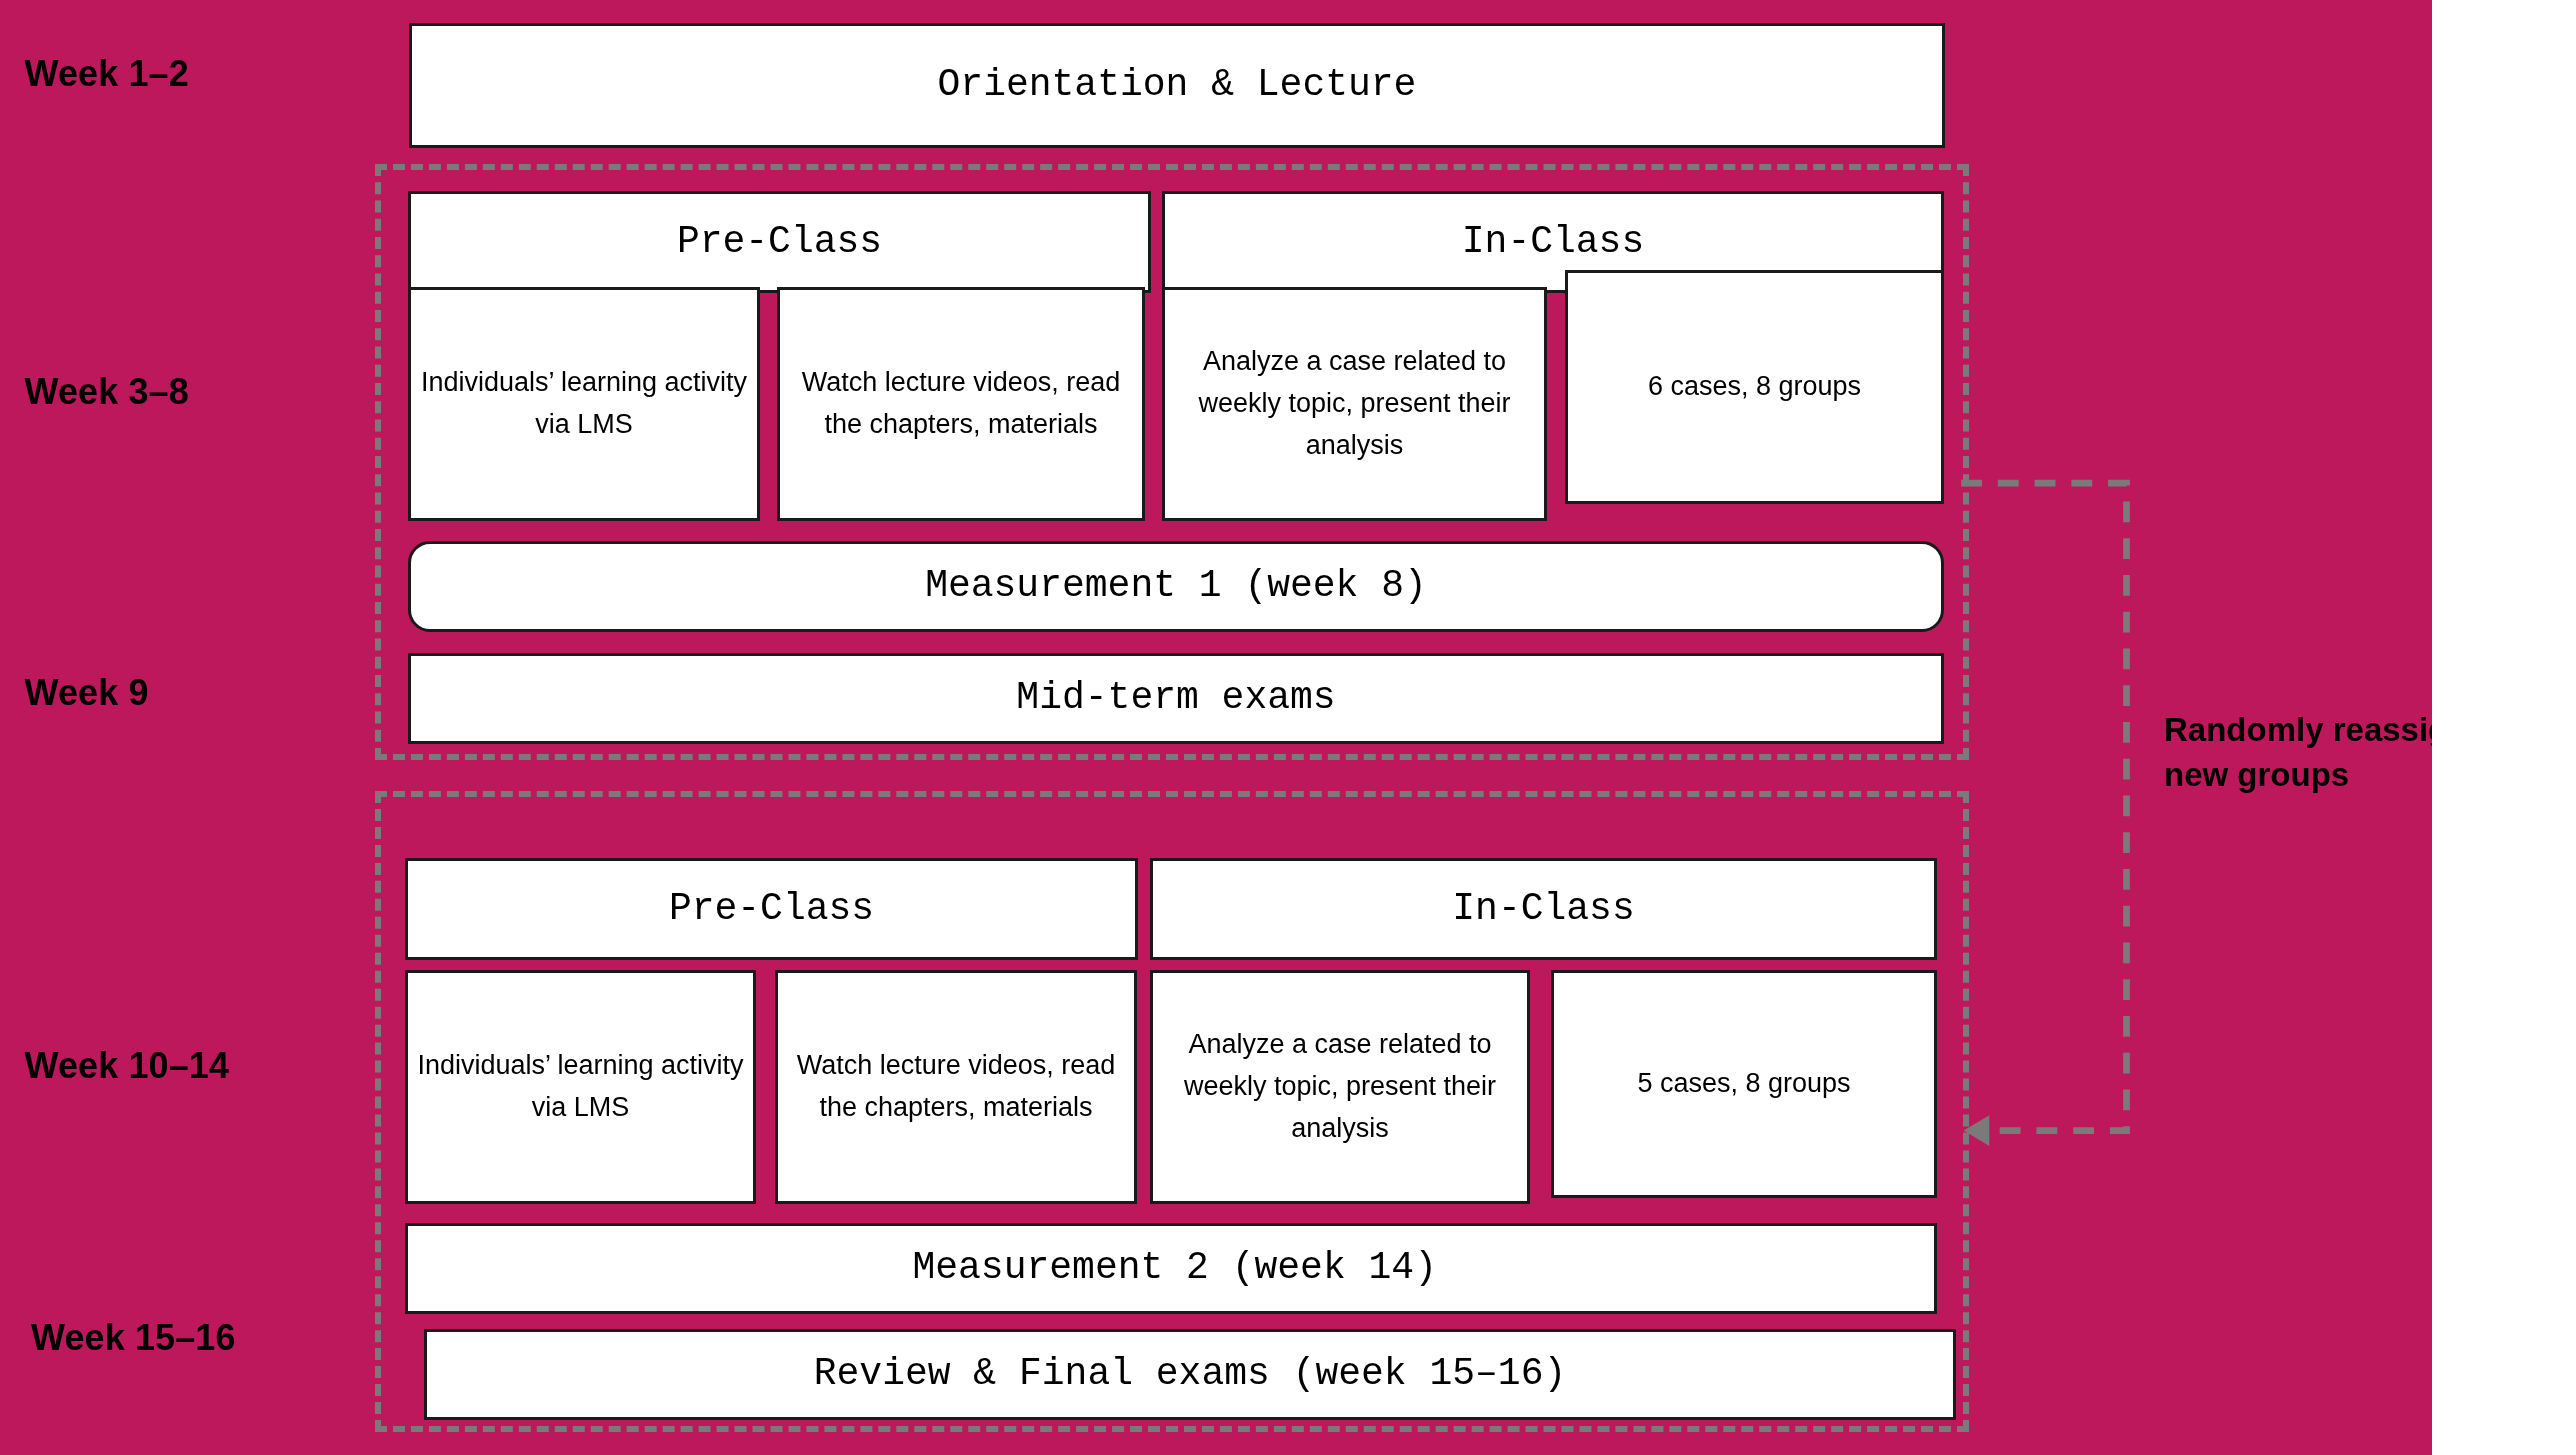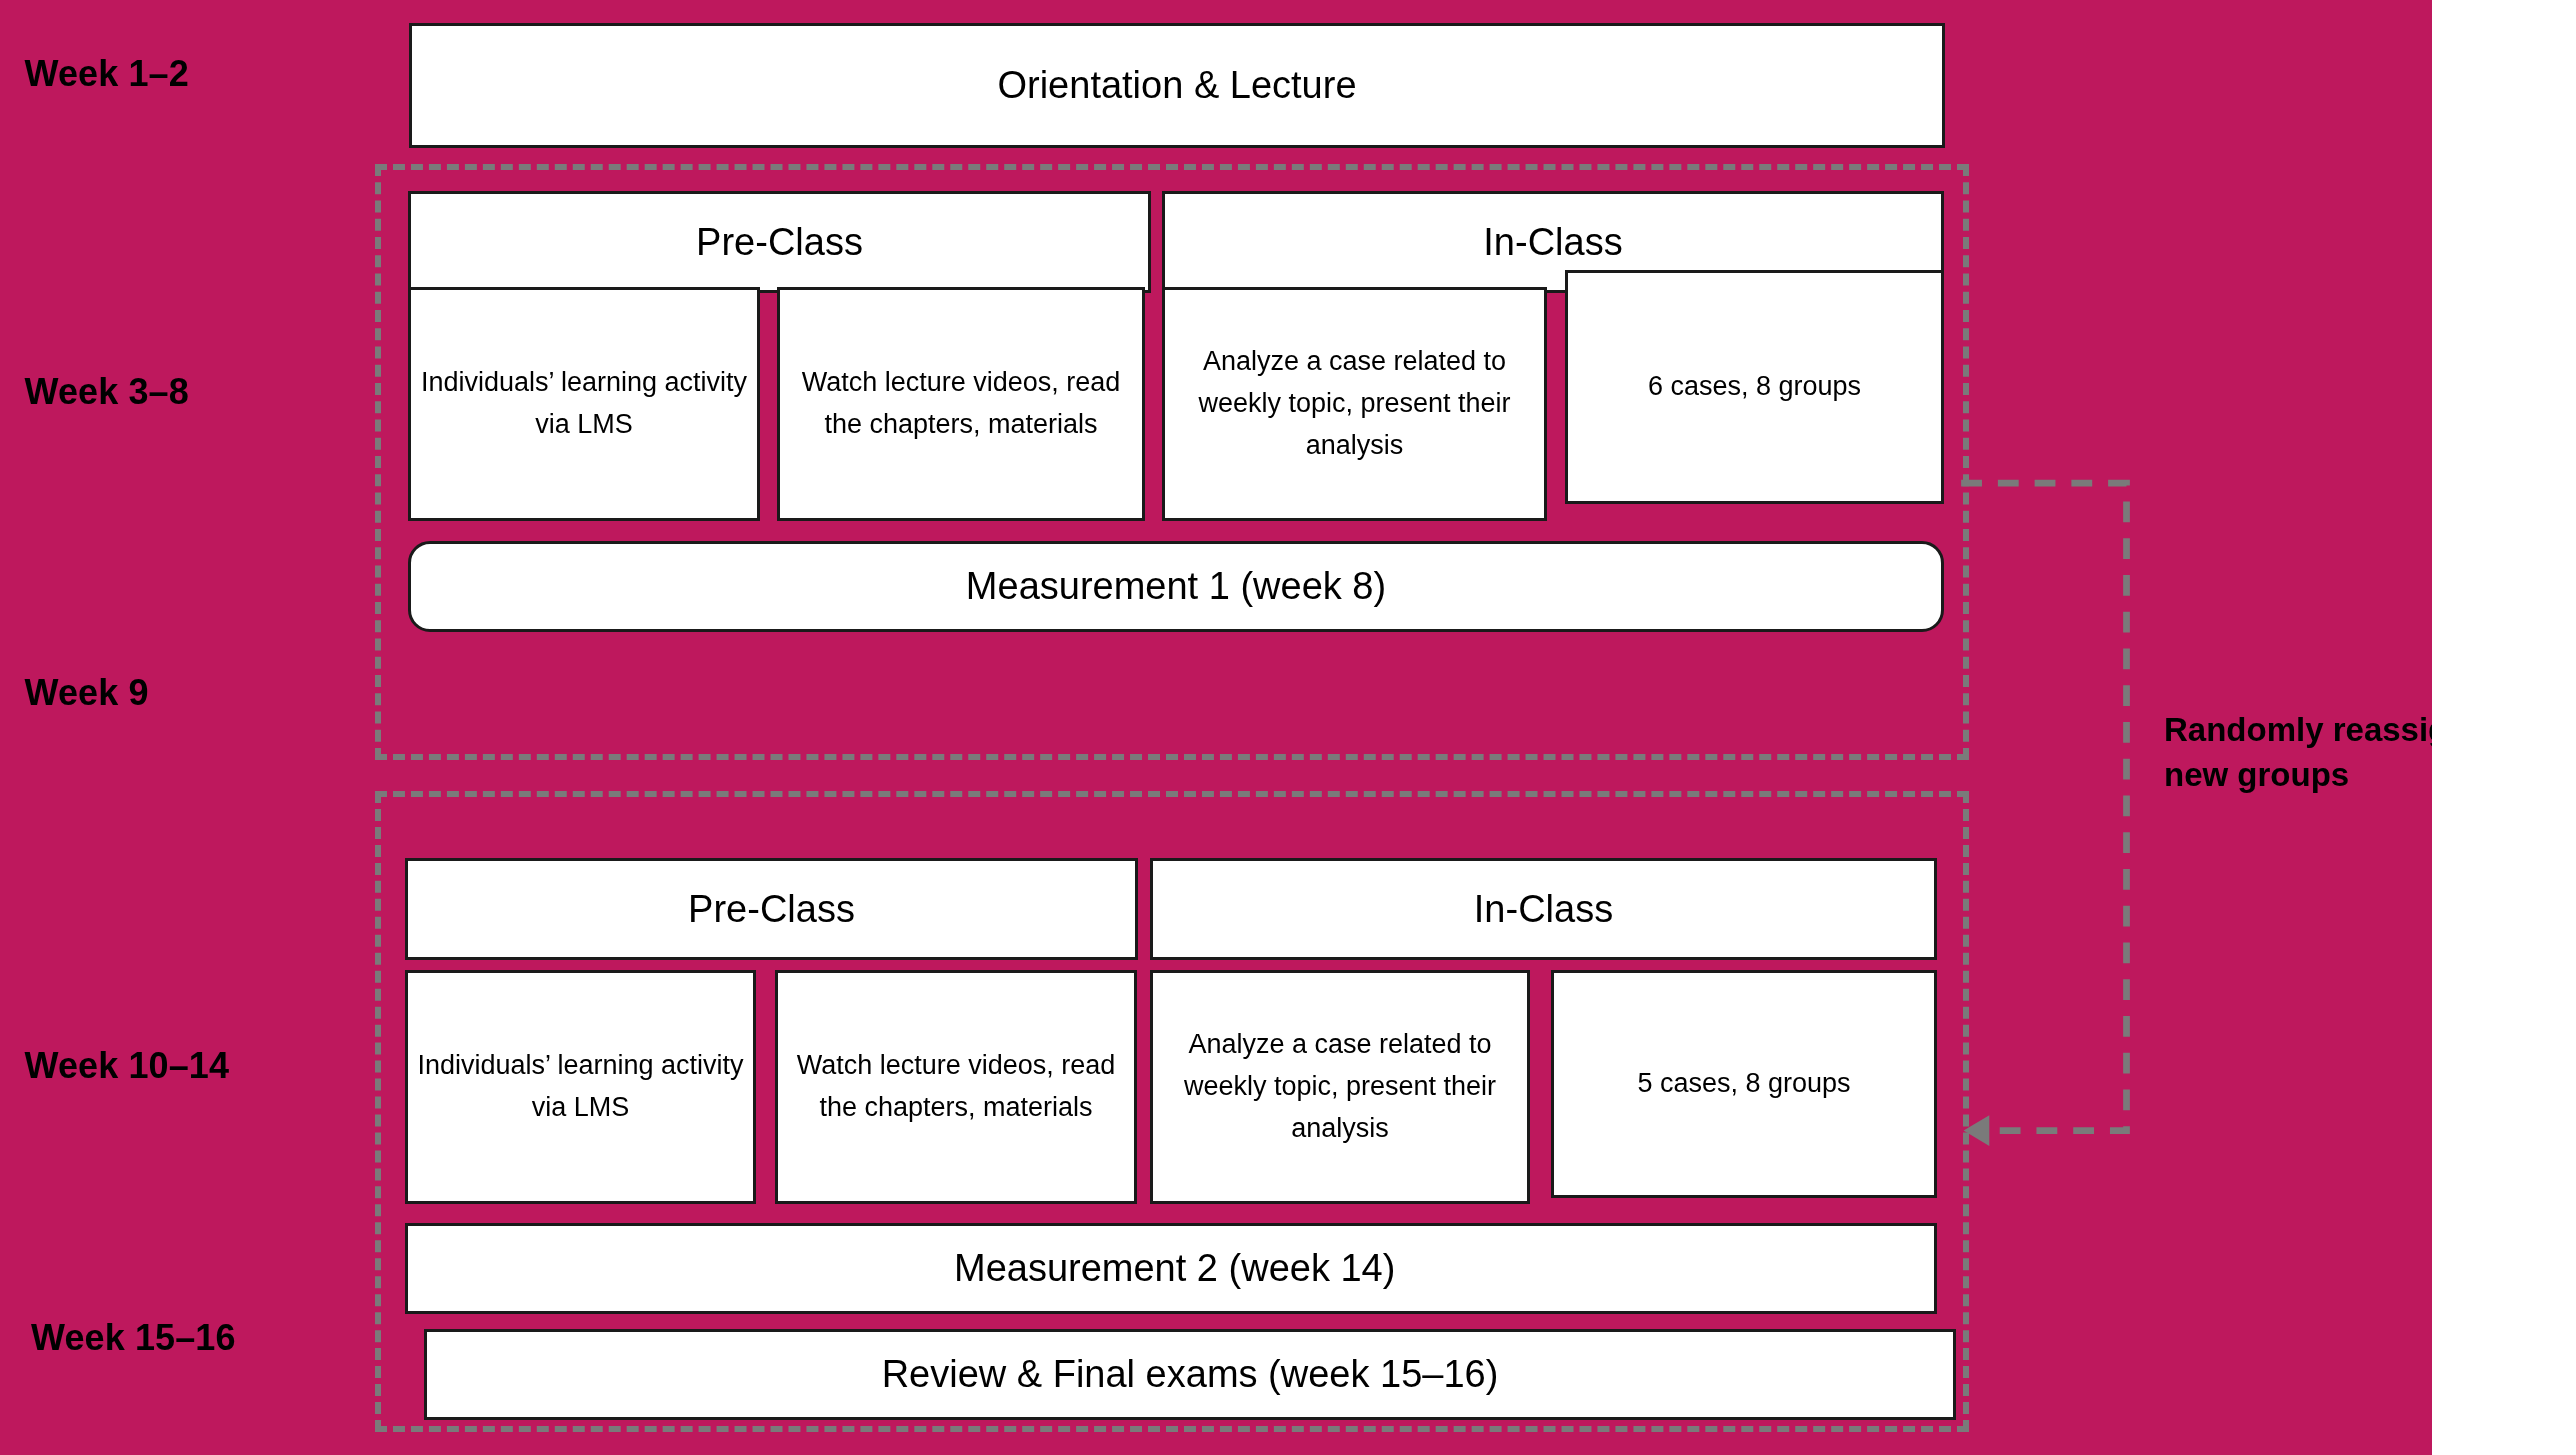--- a/index.html
+++ b/index.html
@@ -42,21 +42,21 @@
     justify-content: center;
     text-align: center;
     color: #000000;
     padding: 3.7px 8.6px;
   }
   .box .txt {
     display: block;
     width: 100%;
     text-align: center;
   }
-  .box.big    { font-size: 38px; line-height: 1.18; }
+  .box.big    { font-size: 38px; line-height: 1.18; font-family: Liberation Mono, monospace; }
   .box.small  { font-size: 27px; line-height: 1.55; }
 
   
   .dashed-group {
     position: absolute;
     box-sizing: border-box;
     border: 6.7px dashed #7a7a7a;
     background: transparent;
   }
 
@@ -118,20 +118,23 @@
   </div>
 
   <div class="box small" style="left:1565px; top:270px; width:379px; height:234px;">
     <span class="txt">6 cases, 8 groups</span>
   </div>
 
   <div class="box big" style="left:408px; top:541px; width:1536px; height:91px;border-radius:22px;">
     <span class="txt">Measurement 1 (week 8)</span>
   </div>
 
+  <div class="box big" style="left:408px; top:653px; width:1536px; height:91px;">
+    <span class="txt">Mid-term exams</span>
+  </div>
 
   <div class="dashed-group" style="left:375px; top:791px; width:1594px; height:641px;"></div>
 
   <div class="box big" style="left:405px; top:858px; width:733px; height:102px;">
     <span class="txt">Pre-Class</span>
   </div>
 
   <div class="box big" style="left:1150px; top:858px; width:787px; height:102px;">
     <span class="txt">In-Class</span>
   </div>

